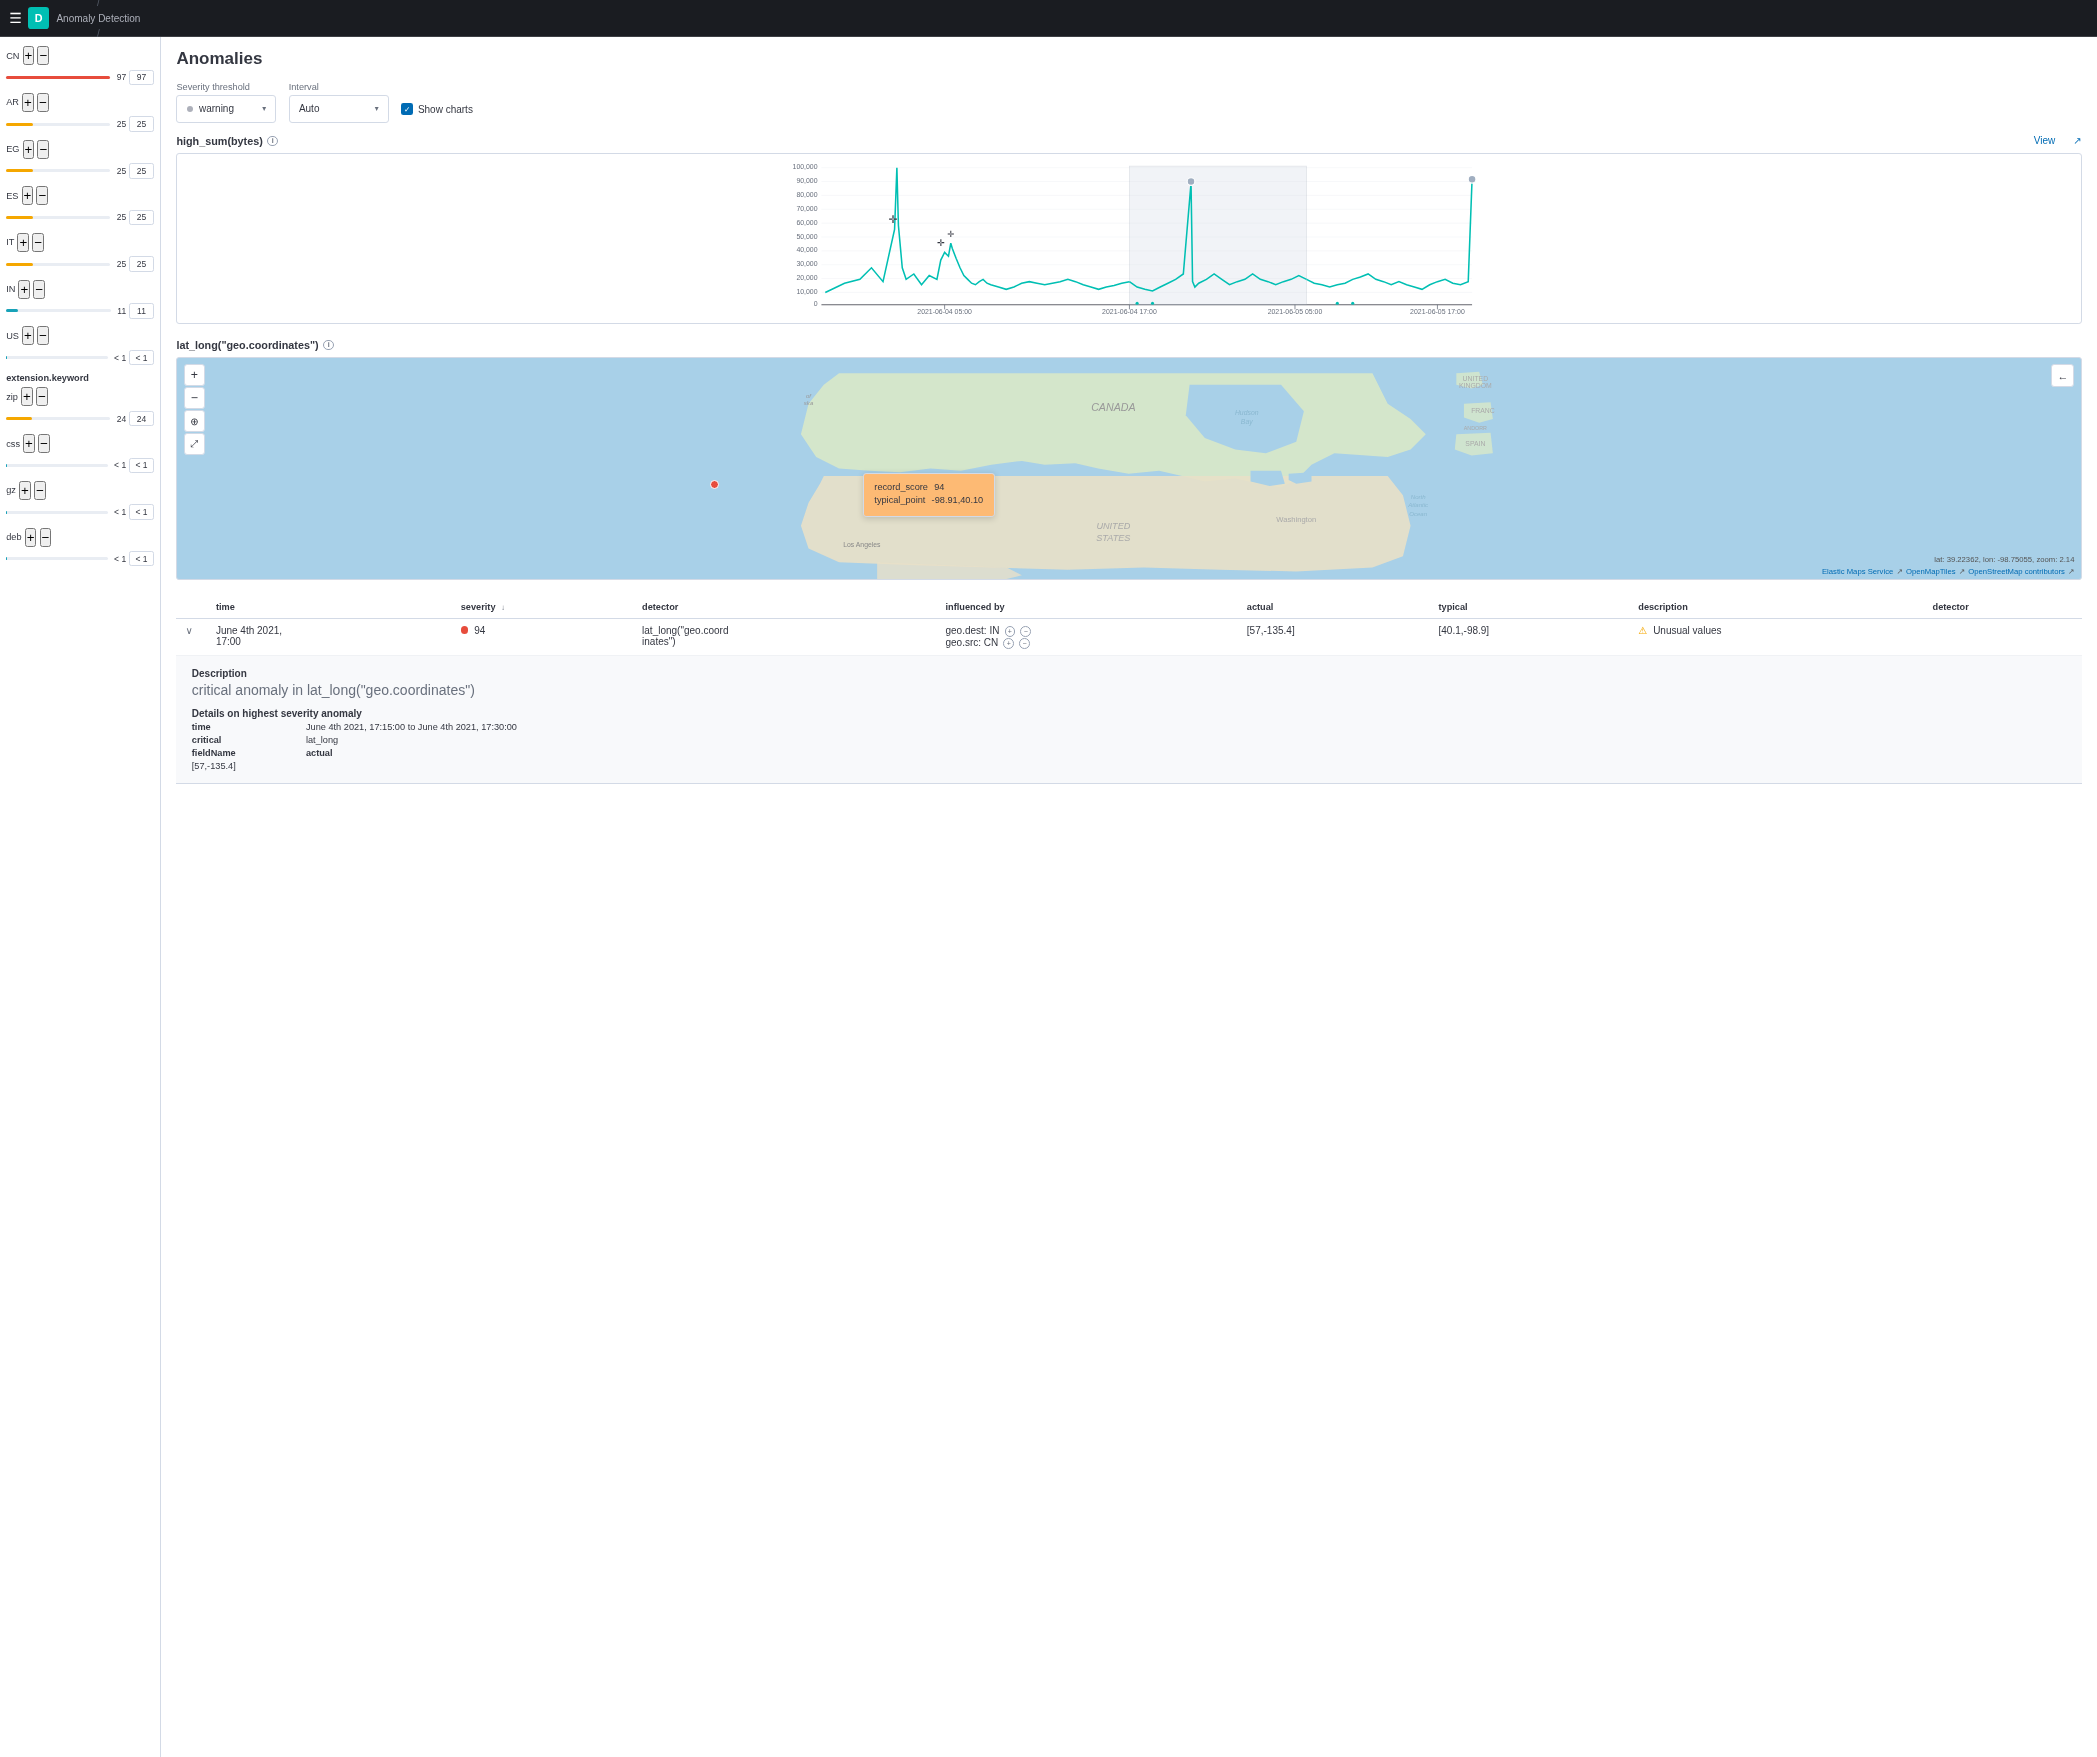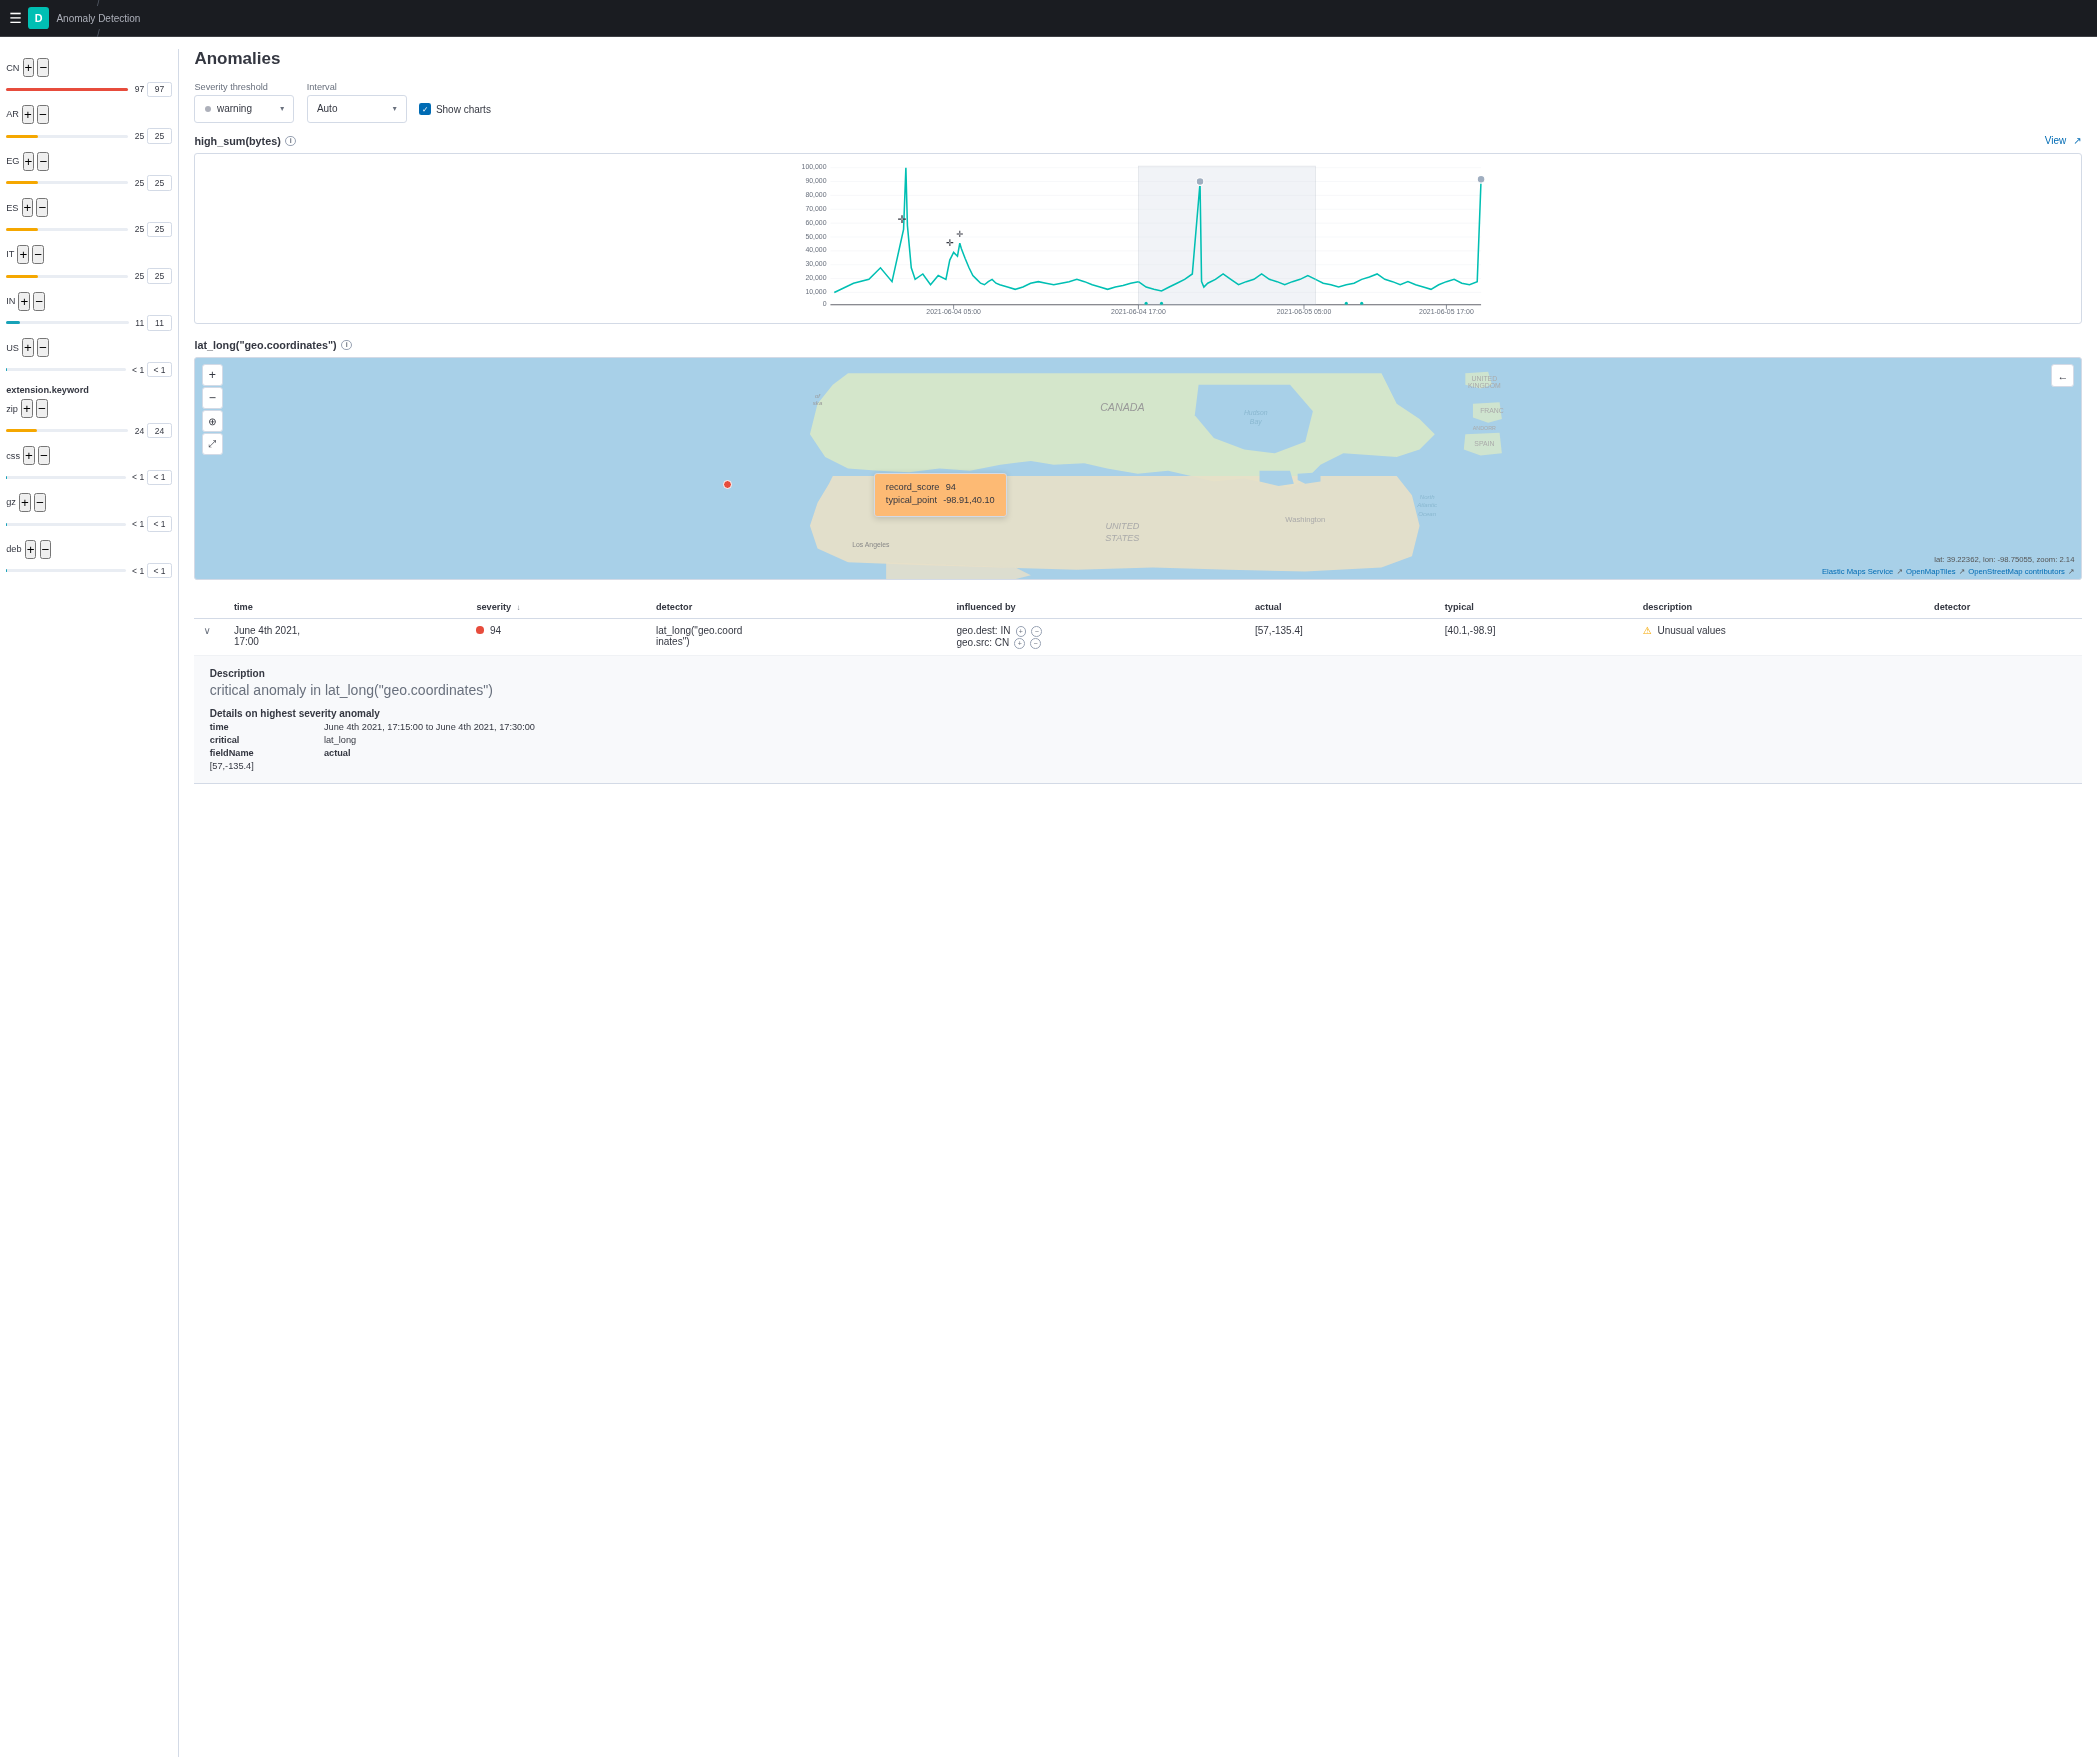--- a/index.html
+++ b/index.html
@@ -11,21 +11,21 @@
     .app-icon { width: 21.5px; height: 21.5px; background: #00bfb3; border-radius: 3.1px; display: flex; align-items: center; justify-content: center; color: #fff; font-weight: bold; font-size: 10.8px; }
     .breadcrumb { display: flex; align-items: center; gap: 4.6px; color: #adb0ba; font-size: 10px; flex-direction: column; }
     .breadcrumb a { color: #adb0ba; text-decoration: none; }
     .breadcrumb .separator { color: #535966; }
     .breadcrumb .current { color: #fff; font-weight: 600; text-align: center; }
 
     
     .main-layout { display: flex; height: calc(100vh - 37px); overflow: hidden; }
 
     
-    .sidebar { width: 179px; border-right: 0.8px solid #d3dae6; overflow-y: auto; padding: 9.2px 6.2px; flex-shrink: 0; background: #fff; margin-top: 12px; }
+    .sidebar { width: 161px; border-right: 0.8px solid #d3dae6; overflow-y: auto; padding: 9.2px 6.2px; flex-shrink: 0; background: #fff; }
     .sidebar-item { display: flex; align-items: center; justify-content: space-between; margin-bottom: 4.6px; }
     .sidebar-label { display: flex; align-items: center; gap: 3.1px; font-size: 9.2px; font-weight: 500; }
     .sidebar-bar-row { display: flex; align-items: center; justify-content: space-between; margin-bottom: 7.7px; }
     .sidebar-bar-container { flex: 1; height: 3.1px; background: #e9edf3; border-radius: 1.5px; margin-right: 6.2px; }
     .sidebar-bar { height: 3.1px; border-radius: 1.5px; }
     .sidebar-count-box { width: 24.6px; height: 15.4px; border: 0.8px solid #d3dae6; border-radius: 2.3px; display: flex; align-items: center; justify-content: center; font-size: 8.5px; color: #343741; }
     .sidebar-section-title { font-size: 9.2px; font-weight: 700; color: #343741; margin: 6.2px 0 4.6px; }
 
     
     .content { flex: 1; overflow-y: auto; padding: 12.3px 15.4px; }
@@ -39,21 +39,21 @@
     .select-btn .dot { width: 6.2px; height: 6.2px; border-radius: 50%; background: #adb0ba; }
     .select-btn .chevron { margin-left: auto; color: #69707d; font-size: 7.7px; }
     .show-charts { display: flex; align-items: center; gap: 4.6px; margin-top: 14px; cursor: pointer; font-size: 10px; }
     .checkbox-checked { width: 12.3px; height: 12.3px; border-radius: 2.3px; background: #006bb4; display: flex; align-items: center; justify-content: center; color: #fff; font-size: 7.7px; }
 
     
     .chart-section { margin-bottom: 15.4px; }
     .chart-header { display: flex; align-items: center; justify-content: space-between; margin-bottom: 6.2px; }
     .chart-title { font-size: 10.8px; font-weight: 600; color: #343741; display: flex; align-items: center; gap: 4.6px; }
     .info-icon { width: 10.8px; height: 10.8px; border-radius: 50%; border: 1.2px solid #98a2b3; display: flex; align-items: center; justify-content: center; font-size: 7px; color: #69707d; cursor: pointer; }
-    .view-link { color: #006bb4; font-size: 10px; text-decoration: none; display: flex; align-items: center; gap: 7px; }
+    .view-link { color: #006bb4; font-size: 10px; text-decoration: none; display: flex; align-items: center; gap: 18px; }
 
     
     .chart-wrapper { border: 0.8px solid #d3dae6; border-radius: 3.1px; padding: 6.2px; background: #fff; }
 
     
     .map-section { margin-bottom: 15.4px; }
     .map-title { font-size: 10.8px; font-weight: 600; color: #343741; display: flex; align-items: center; gap: 4.6px; margin-bottom: 6.2px; }
     .map-container { position: relative; height: 223px; border: 0.8px solid #d3dae6; border-radius: 3.1px; overflow: hidden; background: #a8d0e8; }
     .map-controls { position: absolute; left: 6.2px; top: 6.2px; display: flex; flex-direction: column; gap: 1.5px; z-index: 10; }
     .map-ctrl-btn { width: 21.5px; height: 21.5px; background: #fff; border: 0.8px solid #d3dae6; border-radius: 3.1px; display: flex; align-items: center; justify-content: center; cursor: pointer; font-size: 12.3px; color: #343741; }

